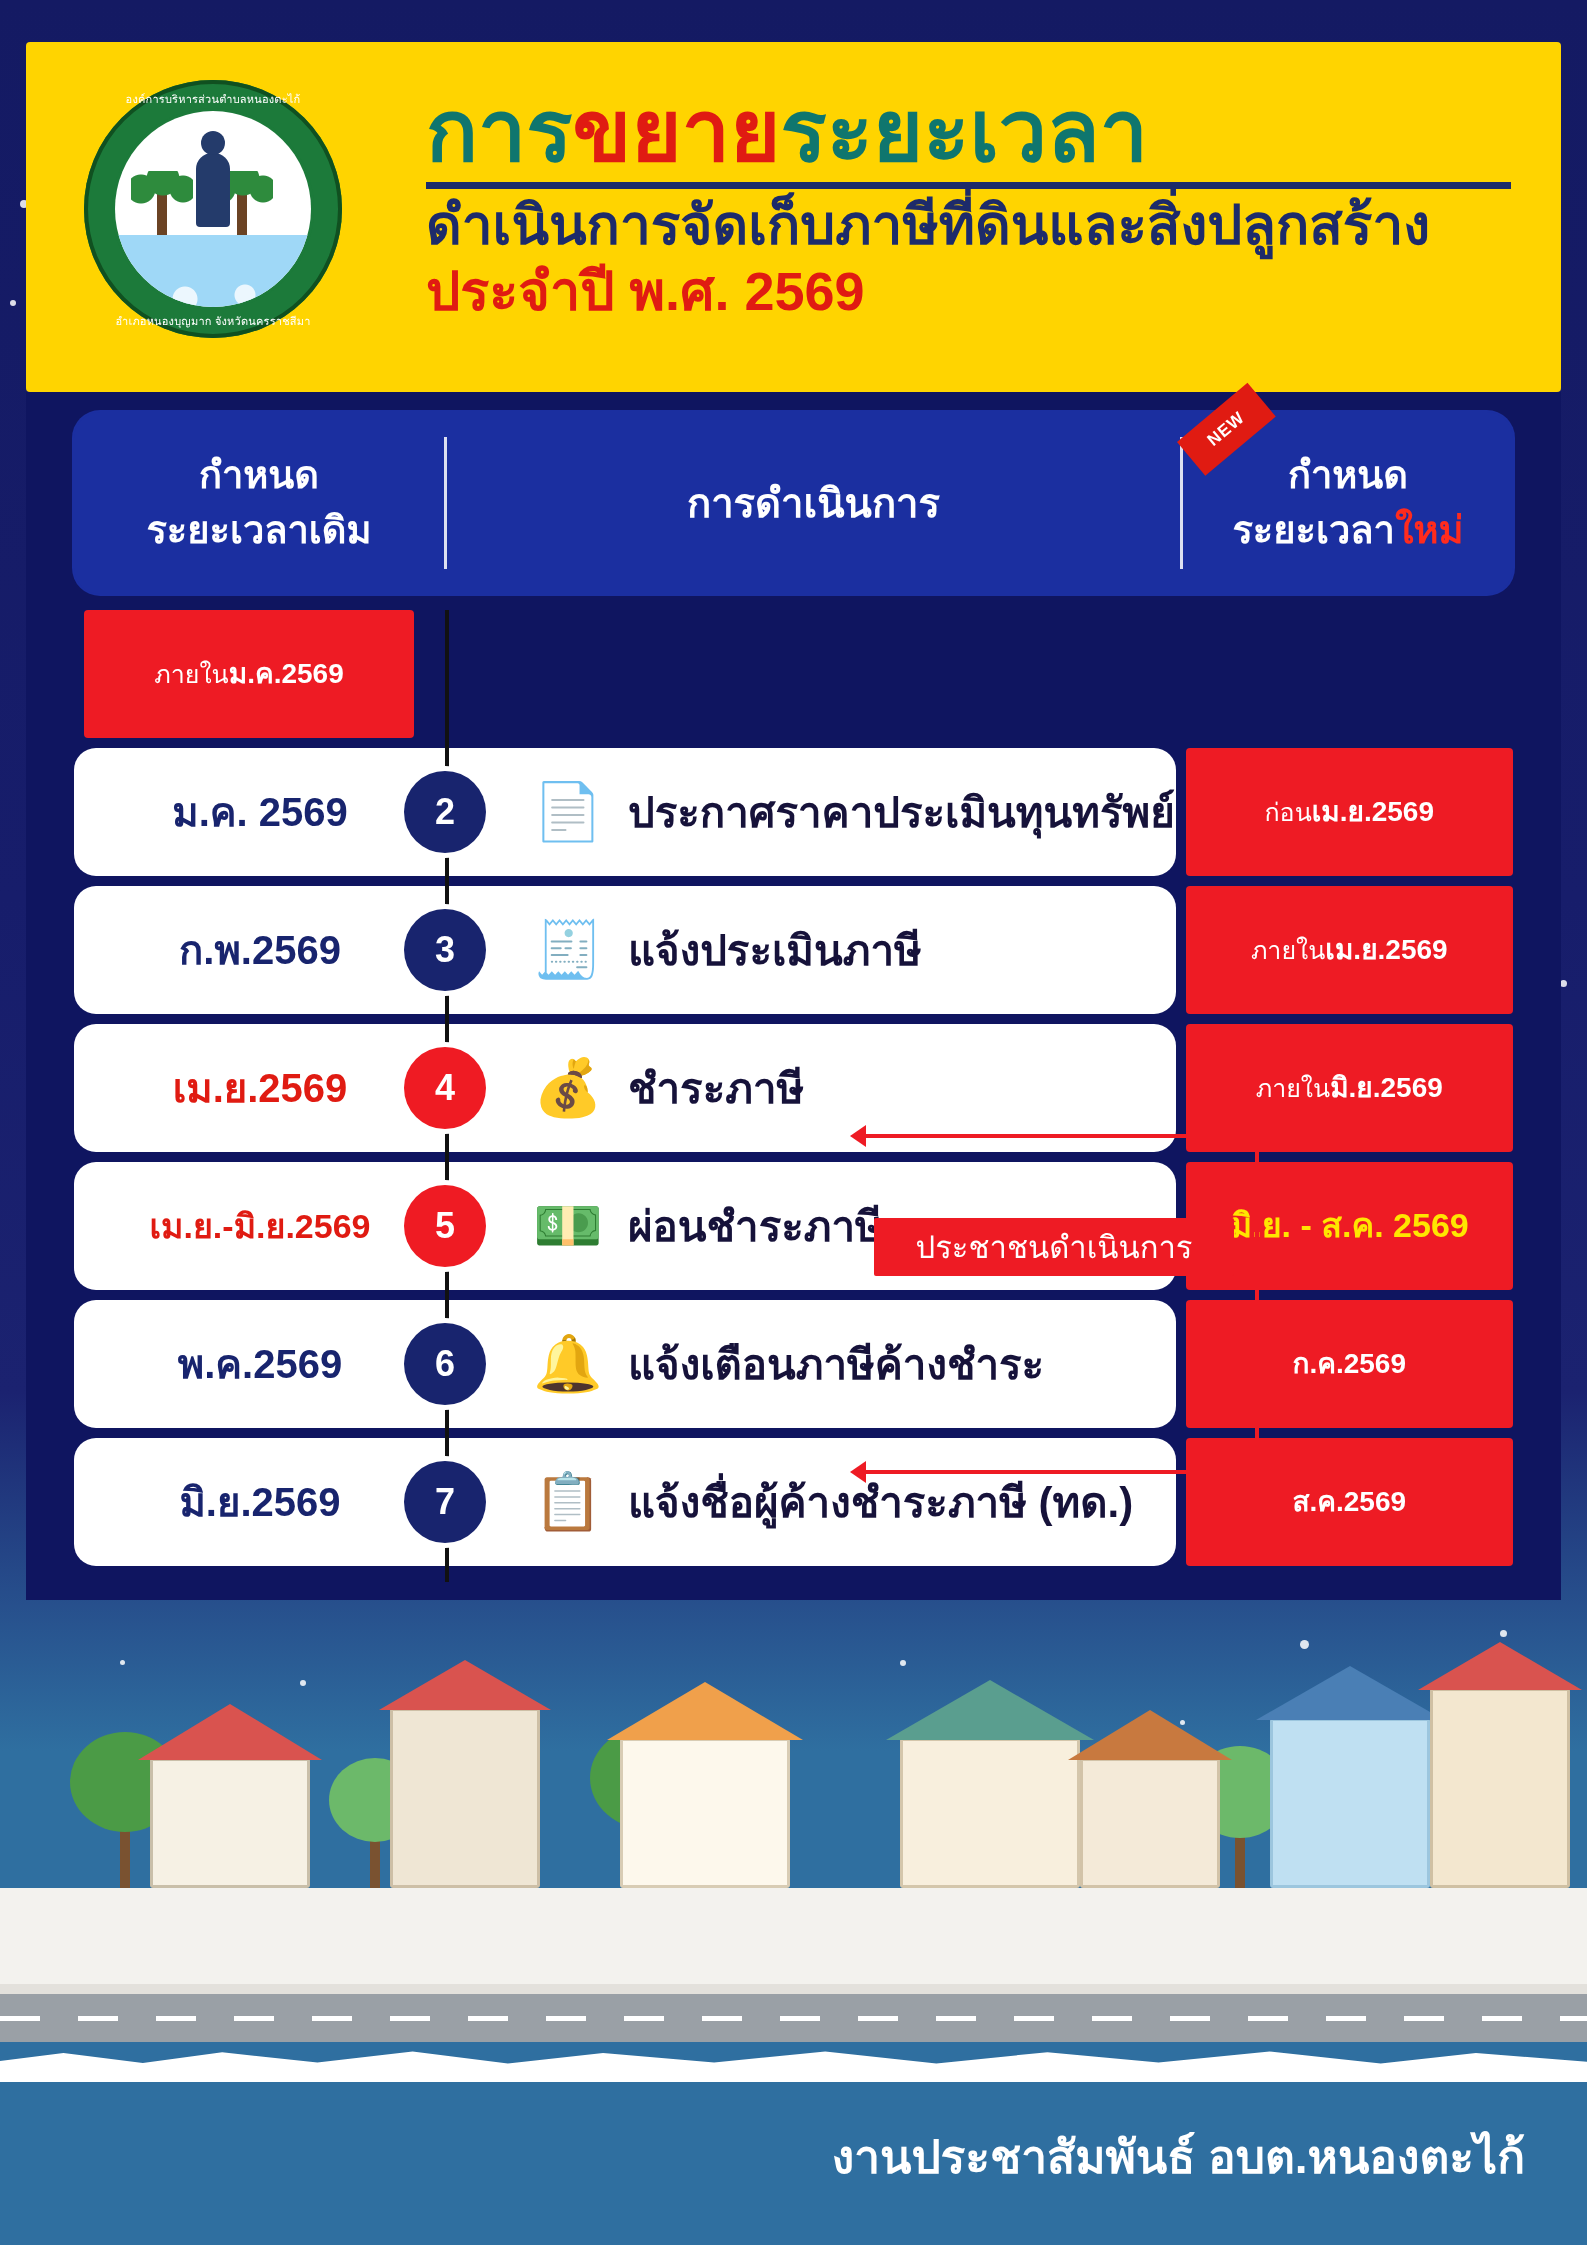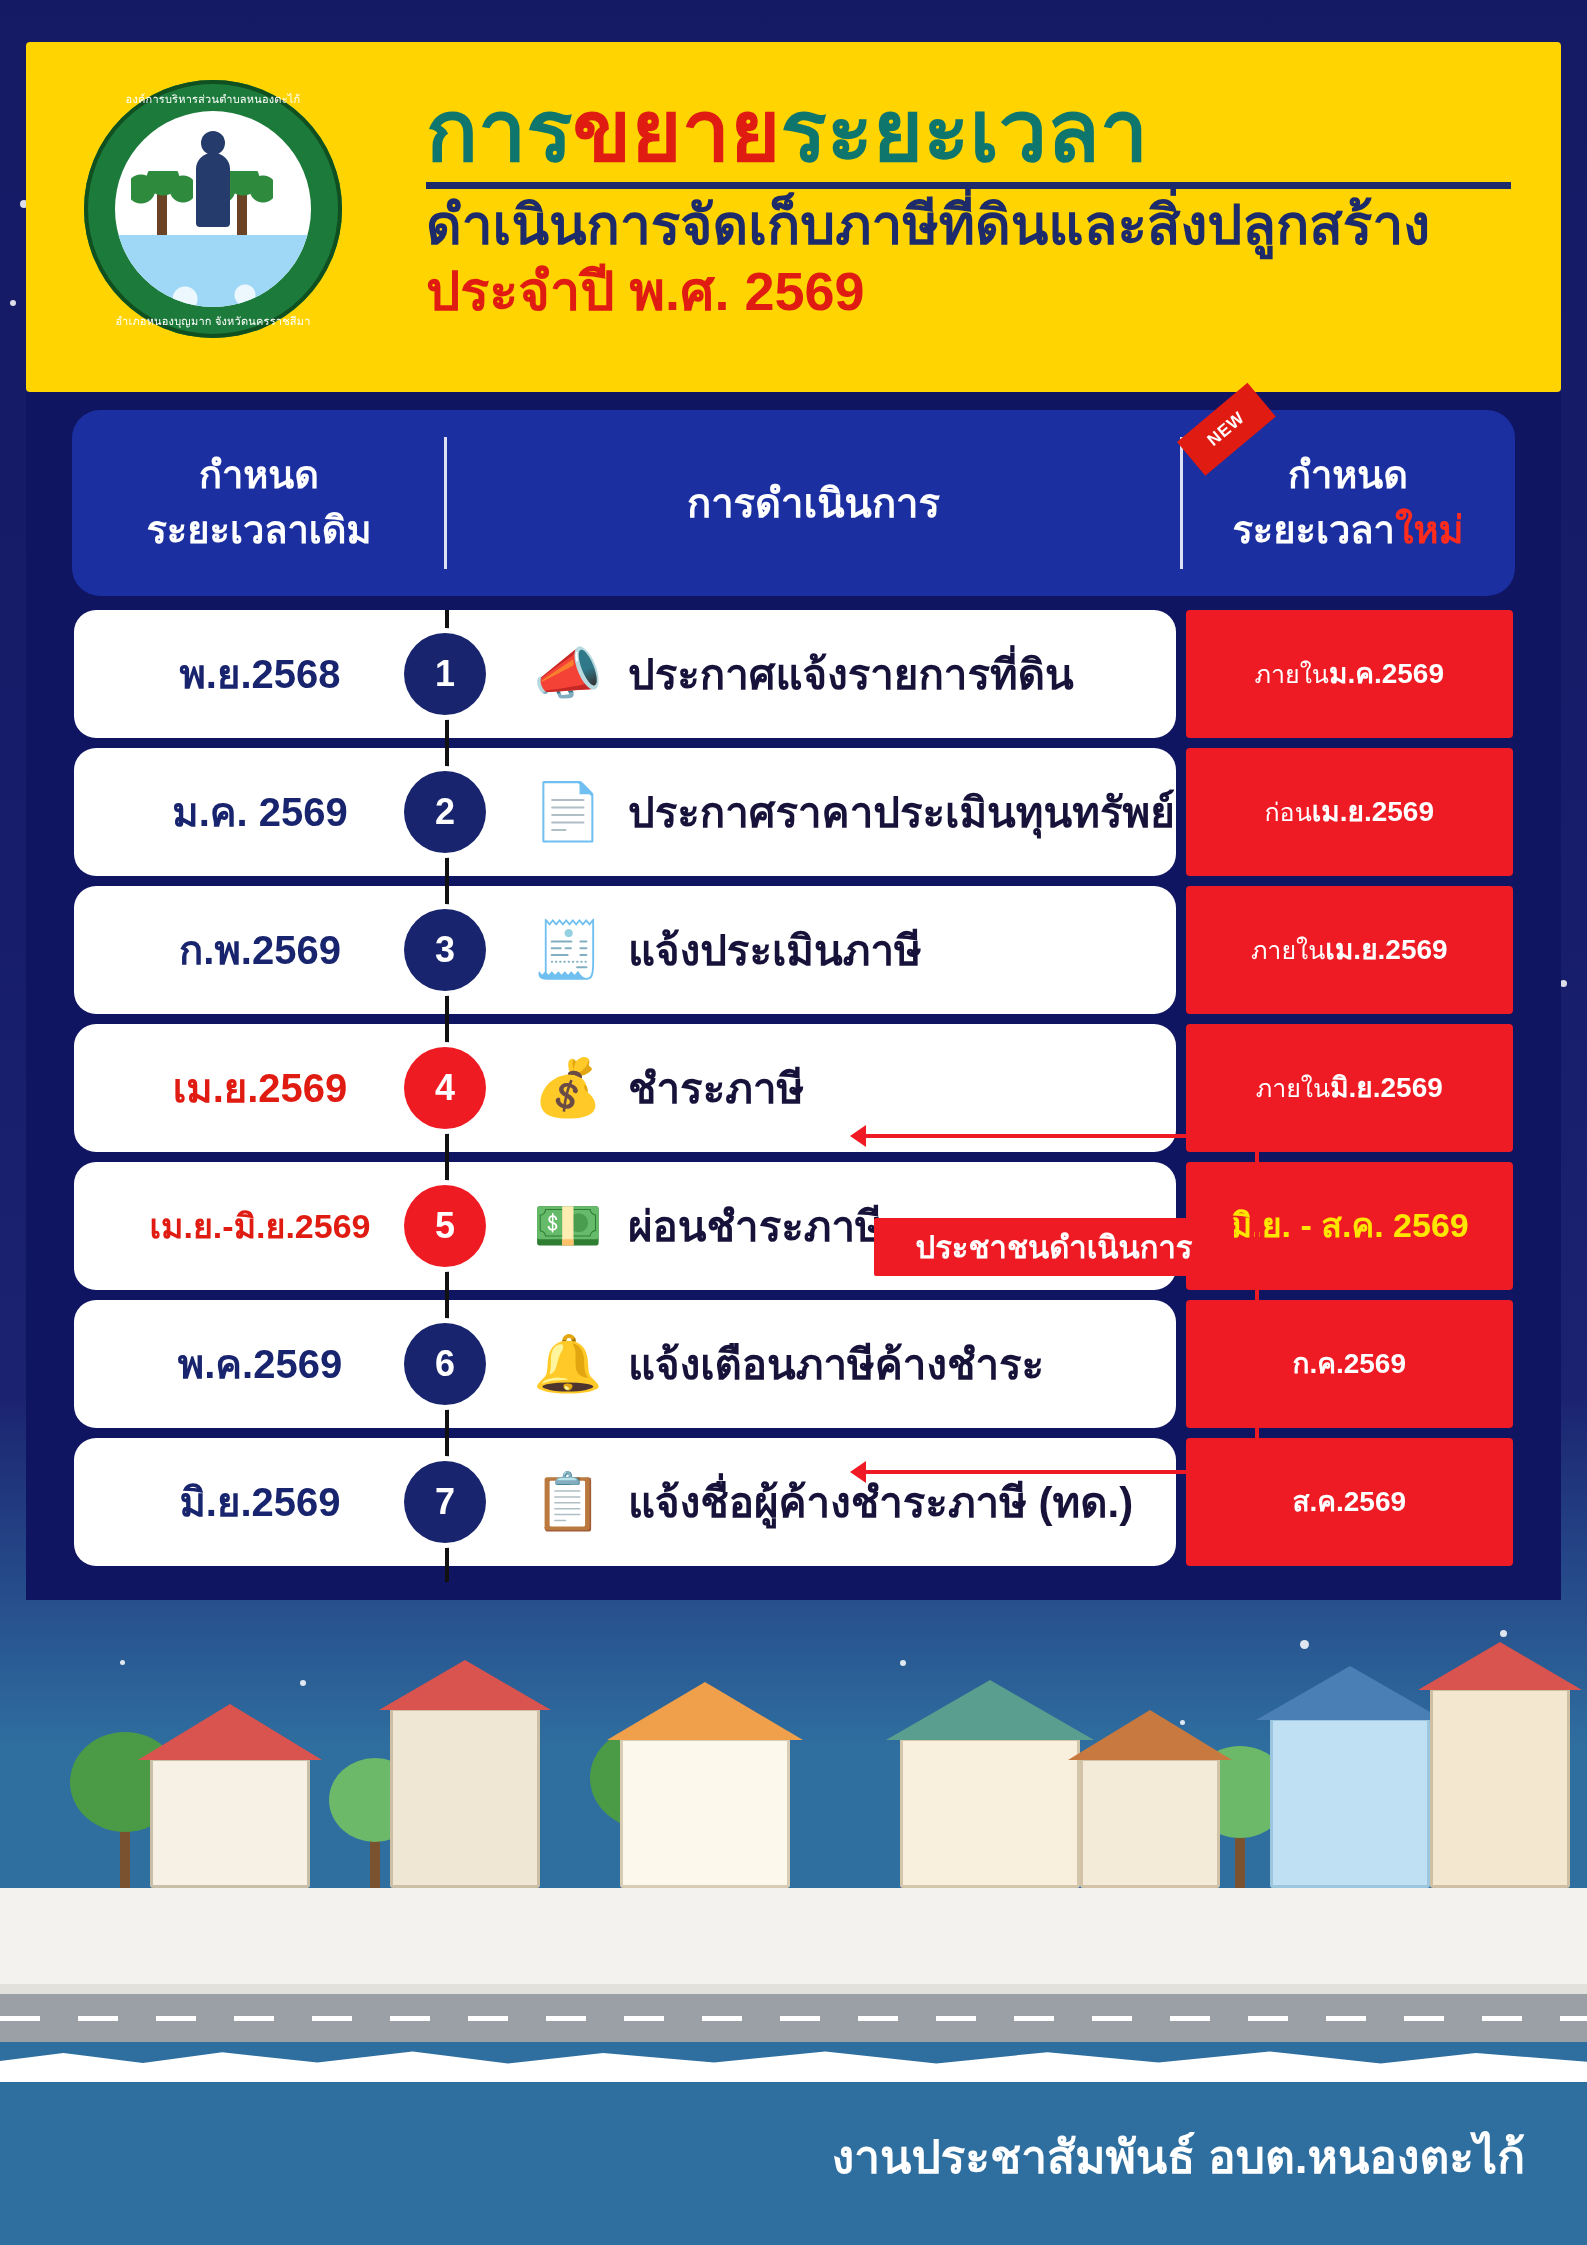--- a/index.html
+++ b/index.html
@@ -282,21 +282,21 @@
   
   .callout {
     position: absolute;
     left: 800px;
     top: 608px;
     width: 360px;
     height: 58px;
     background: #ee1b24;
     color: #ffffff;
     font-size: 31px;
-    font-weight: bold;
+    font-weight: normal;
     display: flex;
     align-items: center;
     justify-content: center;
     z-index: 5;
     border-radius: 2px;
   }
   .callout-line {
     position: absolute;
     z-index: 4;
     background: #ee1b24;
@@ -443,26 +443,20 @@
         <div>
           <span>ระยะเวลา</span><span class="new-word">ใหม่</span>
         </div>
       </div>
     </div>
 
     <div class="rows">
       <div class="timeline"></div>
 
       <div class="row">
-        <div class="cell-left">
-          <div class="date-old">พ.ย.2568</div>
-          <div class="badge">1</div>
-          <div class="act-icon">📣</div>
-          <div class="act-text">ประกาศแจ้งรายการที่ดิน</div>
-        </div>
         <div class="cell-right">
           <div class="pre">ภายใน</div>
           <div class="main">ม.ค.2569</div>
         </div>
       </div>
 
       <div class="row">
         <div class="cell-left">
           <div class="date-old">ม.ค. 2569</div>
           <div class="badge">2</div>

